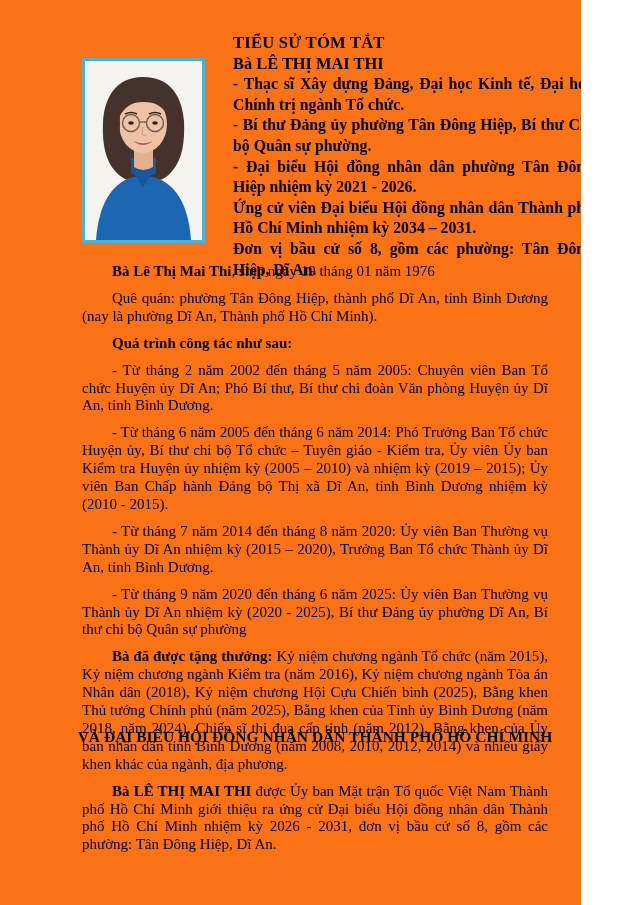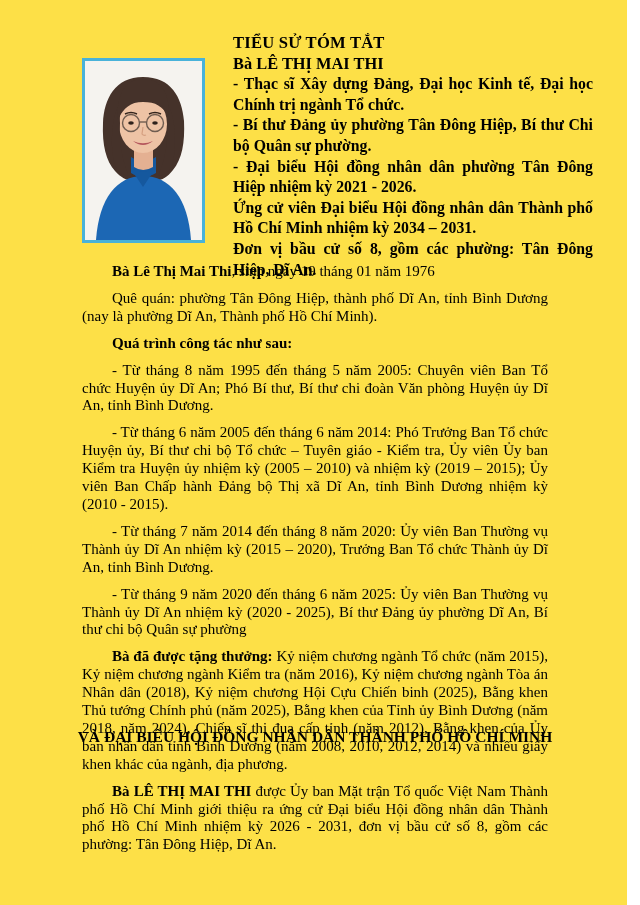--- a/index.html
+++ b/index.html
@@ -1,20 +1,20 @@
 <!DOCTYPE html>
 <html><head>
 <meta charset="utf-8">
 <style>
   html, body { margin: 0; padding: 0; background: #ffffff; }
   .page {
     position: relative;
-    width: 627px;
+    width: 581px;
     height: 905px;
-    background: #fde047;
+    background: #f97316;
     font-family: "Liberation Serif", serif;
     color: #000000;
     overflow: hidden;
   }
   .photo-frame {
     position: absolute;
     left: 82px;
     top: 58px;
     width: 117px;
     height: 179px;
@@ -118,21 +118,21 @@
 
   <div class="body-text">
 
       <p class="para"><b>Bà Lê Thị Mai Thi</b><span>, sinh ngày 19 tháng 01 năm 1976</span></p>
 
       <p class="para"><b></b><span>Quê quán: phường Tân Đông Hiệp, thành phố Dĩ An, tỉnh Bình Dương (nay là phường Dĩ An, Thành phố Hồ Chí Minh).</span></p>
 
 
       <p class="para"><b>Quá trình công tác như sau:</b><span></span></p>
 
-      <p class="para"><b></b><span>- Từ tháng 8 năm 1995 đến tháng 5 năm 2005: Chuyên viên Ban Tổ chức Huyện ủy Dĩ An; Phó Bí thư, Bí thư chi đoàn Văn phòng Huyện ủy Dĩ An, tỉnh Bình Dương.</span></p>
+      <p class="para"><b></b><span>- Từ tháng 2 năm 2002 đến tháng 5 năm 2005: Chuyên viên Ban Tổ chức Huyện ủy Dĩ An; Phó Bí thư, Bí thư chi đoàn Văn phòng Huyện ủy Dĩ An, tỉnh Bình Dương.</span></p>
 
       <p class="para"><b></b><span>- Từ tháng 6 năm 2005 đến tháng 6 năm 2014: Phó Trưởng Ban Tổ chức Huyện ủy, Bí thư chi bộ Tổ chức – Tuyên giáo - Kiểm tra, Ủy viên Ủy ban Kiểm tra Huyện ủy nhiệm kỳ (2005 – 2010) và nhiệm kỳ (2019 – 2015); Ủy viên Ban Chấp hành Đảng bộ Thị xã Dĩ An, tỉnh Bình Dương nhiệm kỳ (2010 - 2015).</span></p>
 
       <p class="para"><b></b><span>- Từ tháng 7 năm 2014 đến tháng 8 năm 2020: Ủy viên Ban Thường vụ Thành ủy Dĩ An nhiệm kỳ (2015 – 2020), Trưởng Ban Tổ chức Thành ủy Dĩ An, tỉnh Bình Dương.</span></p>
 
       <p class="para"><b></b><span>- Từ tháng 9 năm 2020 đến tháng 6 năm 2025: Ủy viên Ban Thường vụ Thành ủy Dĩ An nhiệm kỳ (2020 - 2025), Bí thư Đảng ủy phường Dĩ An, Bí thư chi bộ Quân sự phường</span></p>
 
 
       <p class="para"><b>Bà đã được tặng thưởng:</b><span> Kỷ niệm chương ngành Tổ chức (năm 2015), Kỷ niệm chương ngành Kiểm tra (năm 2016), Kỷ niệm chương ngành Tòa án Nhân dân (2018), Kỷ niệm chương Hội Cựu Chiến binh (2025), Bằng khen Thủ tướng Chính phủ (năm 2025), Bằng khen của Tỉnh ủy Bình Dương (năm 2018, năm 2024), Chiến sĩ thi đua cấp tỉnh (năm 2012), Bằng khen của Ủy ban nhân dân tỉnh Bình Dương (năm 2008, 2010, 2012, 2014) và nhiều giấy khen khác của ngành, địa phương.</span></p>
 

